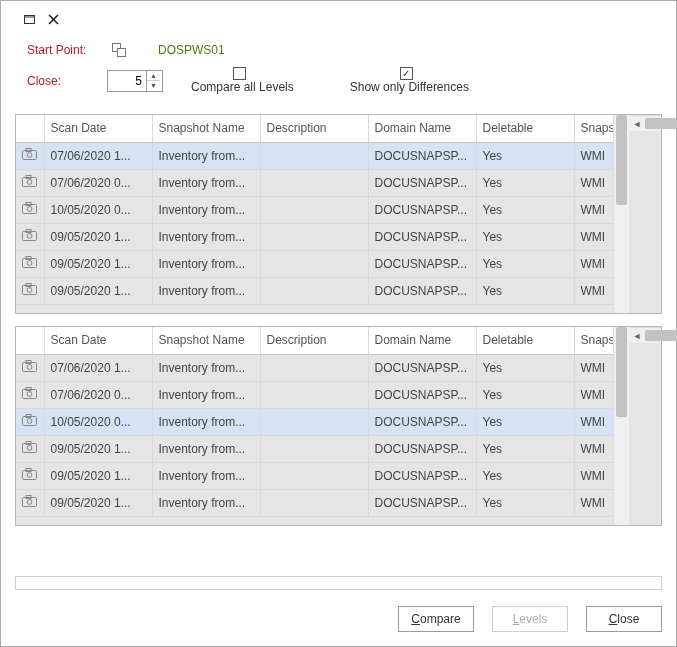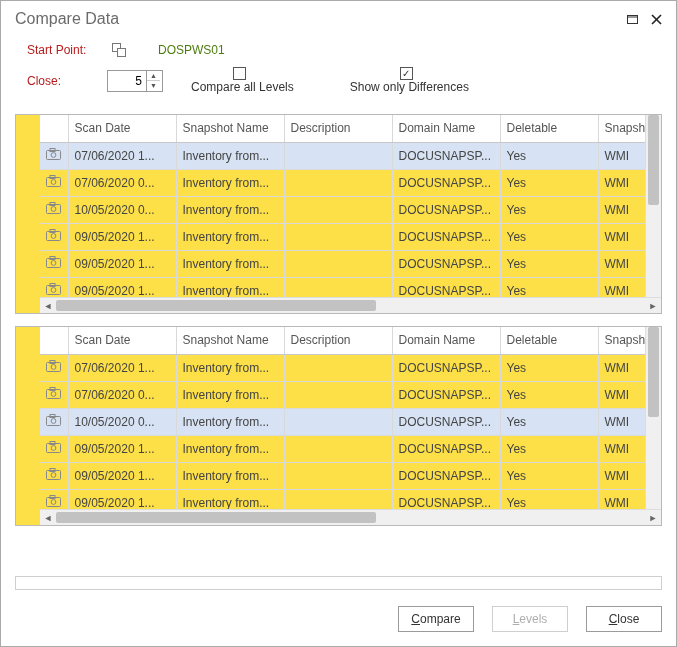--- a/index.html
+++ b/index.html
@@ -119,24 +119,23 @@
     padding: 6px 14px 0 14px;
     display: flex;
     flex-direction: column;
     min-height: 0;
   }
   .grid-frame {
     border: 1px solid #b9b9b9;
     height: 200px;
     margin-bottom: 12px;
     display: flex;
-    flex-direction: column;
+    flex-direction: row;
     position: relative;
-    background:#fde047;
-    padding-left:24px;
+    background:#e5e5e5;
   }
   .grid-body {
     flex: 1;
     overflow: hidden;
     display: flex;
   }
   .grid-scroll {
     flex: 1;
     overflow: hidden;
   }
@@ -229,21 +228,20 @@
     cursor:default;
   }
   .underline-first::first-letter { text-decoration: underline; }
 </style>
 </head>
 <body>
 
 <div class="dialog">
 
   <div class="titlebar">
-    <div class="title">Compare Data</div>
     <div class="winbtn">
       <svg width="11" height="9" viewBox="0 0 11 9">
           <rect x="0.5" y="0.5" width="10" height="8" fill="none" stroke="#333"></rect>
           <line x1="0.5" y1="2" x2="10.5" y2="2" stroke="#333"></line>
         </svg>
     </div>
     <div class="winbtn">
       <svg width="11" height="11" viewBox="0 0 11 11">
           <line x1="1" y1="1" x2="10" y2="10" stroke="#222" stroke-width="1.6"></line>
           <line x1="10" y1="1" x2="1" y2="10" stroke="#222" stroke-width="1.6"></line>

